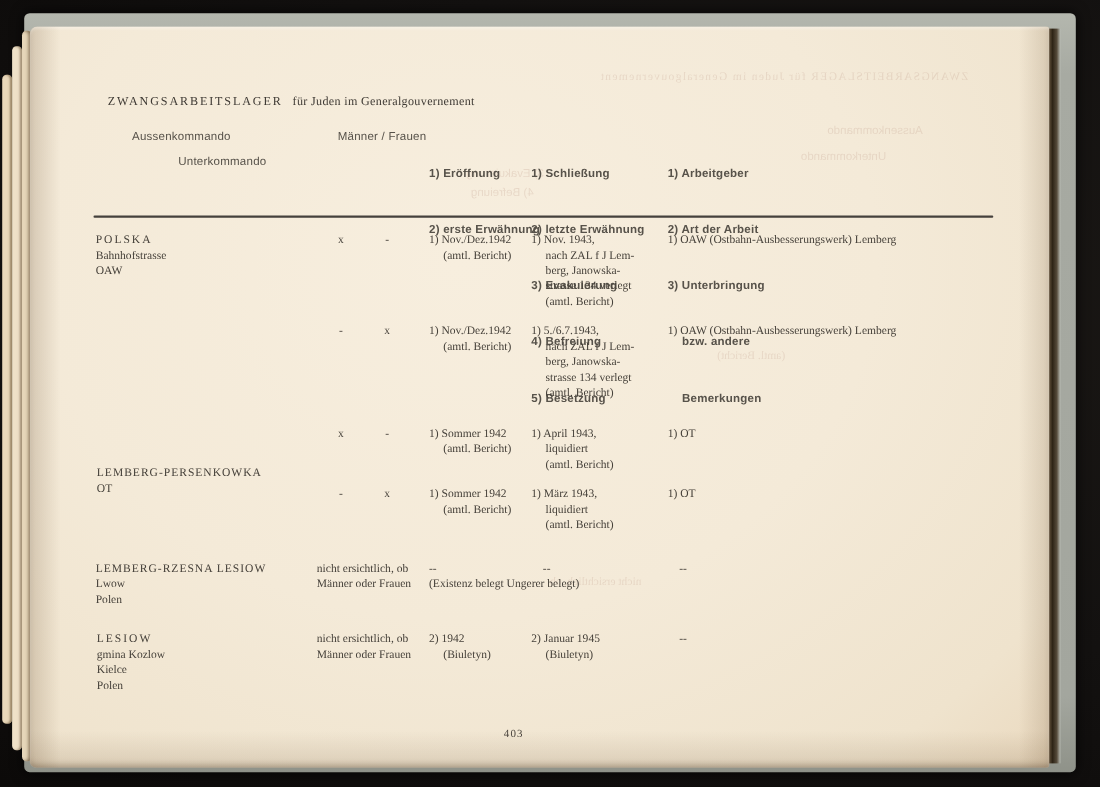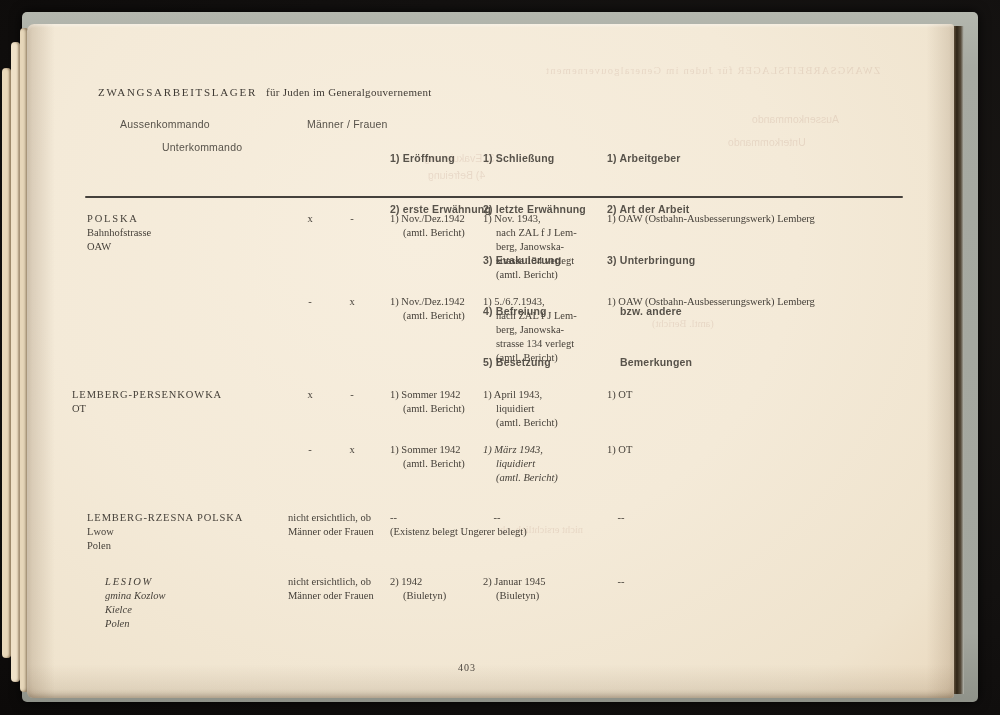--- a/index.html
+++ b/index.html
@@ -124,43 +124,43 @@
         <div class="cell txt" style="left: 607px;"><span>1) OAW (Ostbahn-Ausbesserungswerk) Lemberg</span></div>
       </div>
       <div class="row" style="top: 295px;">
         <div class="mark txt" style="left: 303px;">-</div>
         <div class="mark txt" style="left: 345px;">x</div>
         <div class="cell txt" style="left: 390px;"><span>1) Nov./Dez.1942</span><span class="cont">(amtl. Bericht)</span></div>
         <div class="cell txt" style="left: 483px;"><span>1) 5./6.7.1943,</span><span class="cont">nach ZAL f J Lem-</span><span class="cont">berg, Janowska-</span><span class="cont">strasse 134 verlegt</span><span class="cont">(amtl. Bericht)</span></div>
         <div class="cell txt" style="left: 607px;"><span>1) OAW (Ostbahn-Ausbesserungswerk) Lemberg</span></div>
       </div>
       <div class="row" style="top: 388px;">
-        <div class="cell txt" style="left: 72px;"><span class="campname long">LEMBERG-PERSENKOWKA</span><span>OT</span></div>
+        <div class="cell txt" style="left: 88px; margin-top: 36px;"><span class="campname long">LEMBERG-PERSENKOWKA</span><span>OT</span></div>
         <div class="mark txt" style="left: 303px;">x</div>
         <div class="mark txt" style="left: 345px;">-</div>
         <div class="cell txt" style="left: 390px;"><span>1) Sommer 1942</span><span class="cont">(amtl. Bericht)</span></div>
         <div class="cell txt" style="left: 483px;"><span>1) April 1943,</span><span class="cont">liquidiert</span><span class="cont">(amtl. Bericht)</span></div>
         <div class="cell txt" style="left: 607px;"><span>1) OT</span></div>
       </div>
       <div class="row" style="top: 443px;">
         <div class="mark txt" style="left: 303px;">-</div>
         <div class="mark txt" style="left: 345px;">x</div>
         <div class="cell txt" style="left: 390px;"><span>1) Sommer 1942</span><span class="cont">(amtl. Bericht)</span></div>
-        <div class="cell txt" style="left: 483px; font-style: italic;"><span>1) März 1943,</span><span class="cont">liquidiert</span><span class="cont">(amtl. Bericht)</span></div>
+        <div class="cell txt" style="left: 483px;"><span>1) März 1943,</span><span class="cont">liquidiert</span><span class="cont">(amtl. Bericht)</span></div>
         <div class="cell txt" style="left: 607px;"><span>1) OT</span></div>
       </div>
       <div class="row" style="top: 511px;">
-        <div class="cell txt" style="left: 87px;"><span class="campname long">LEMBERG-RZESNA POLSKA</span><span>Lwow</span><span>Polen</span></div>
+        <div class="cell txt" style="left: 87px;"><span class="campname long">LEMBERG-RZESNA LESIOW</span><span>Lwow</span><span>Polen</span></div>
         <div class="cell txt" style="left: 288px;"><span>nicht ersichtlich, ob</span><span>Männer oder Frauen</span></div>
         <div class="cell txt" style="left: 390px;"><span>--</span><span>(Existenz belegt Ungerer belegt)</span></div>
         <div class="cell txt" style="left: 483px;"><span>  --</span></div>
         <div class="cell txt" style="left: 607px;"><span>  --</span></div>
       </div>
       <div class="row" style="top: 575px;">
-        <div class="cell txt" style="left: 105px; font-style: italic;"><span class="campname">LESIOW</span><span>gmina Kozlow</span><span>Kielce</span><span>Polen</span></div>
+        <div class="cell txt" style="left: 88px;"><span class="campname">LESIOW</span><span>gmina Kozlow</span><span>Kielce</span><span>Polen</span></div>
         <div class="cell txt" style="left: 288px;"><span>nicht ersichtlich, ob</span><span>Männer oder Frauen</span></div>
         <div class="cell txt" style="left: 390px;"><span>2) 1942</span><span class="cont">(Biuletyn)</span></div>
         <div class="cell txt" style="left: 483px;"><span>2) Januar 1945</span><span class="cont">(Biuletyn)</span></div>
         <div class="cell txt" style="left: 607px;"><span>  --</span></div>
       </div>
     </div>
 
   <div class="txt" id="pagenum">403</div>
 </div>
 

